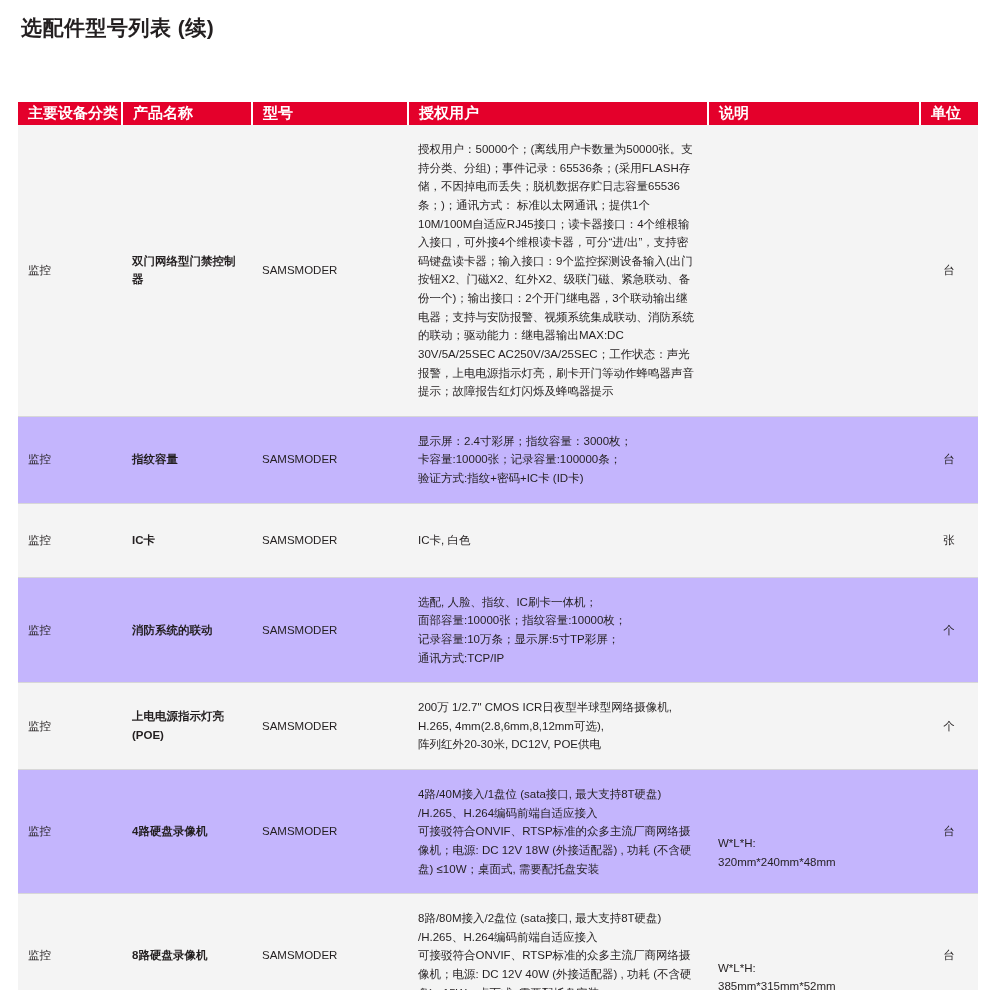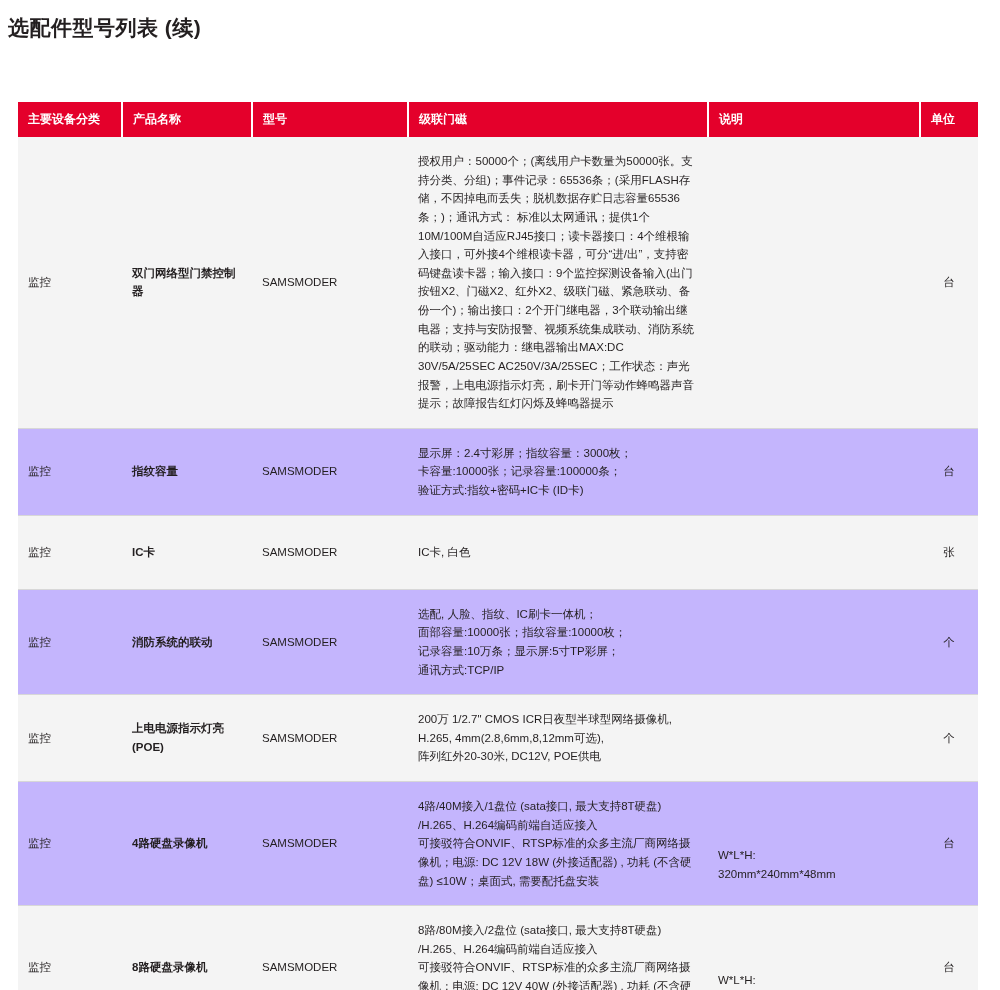--- a/index.html
+++ b/index.html
@@ -16,43 +16,43 @@
   .page {
     position: relative;
     width: 1000px;
     box-sizing: border-box;
     padding: 0;
   }
   .page-title {
     font-size: 21px;
     font-weight: bold;
     color: #231f20;
-    padding: 14px 0 0 8px;
+    padding: 14px 0 0 21px;
     letter-spacing: 0.5px;
   }
   table.spec {
     border-collapse: collapse;
     width: 960px;
     margin: 60px 0 0 18px;
     table-layout: fixed;
   }
   table.spec col.c1 { width: 104px; }
   table.spec col.c2 { width: 130px; }
   table.spec col.c3 { width: 156px; }
   table.spec col.c4 { width: 300px; }
   table.spec col.c5 { width: 212px; }
   table.spec col.c6 { width: 58px; }
 
   table.spec thead th {
     background: #e4002b;
     color: #ffffff;
-    font-size: 12px;
+    font-size: 15px;
     font-weight: bold;
     text-align: left;
-    padding: 9px 10px;
+    padding: 2px 10px;
     border-right: 2px solid #ffffff;
     vertical-align: middle;
     white-space: nowrap;
   }
   table.spec thead th:last-child {
     border-right: none;
     text-align: left;
     font-family: Liberation Mono, monospace;
   }
   table.spec tbody td {
@@ -99,21 +99,21 @@
         <col class="c3">
         <col class="c4">
         <col class="c5">
         <col class="c6">
     </colgroup>
     <thead>
       <tr>
         <th>主要设备分类</th>
         <th>产品名称</th>
         <th>型号</th>
-        <th>级联门磁</th>
+        <th>授权用户</th>
         <th>说明</th>
         <th>单位</th>
       </tr>
     </thead>
     <tbody>
       <tr class="row-alt">
         <td class="col-cat">监控</td>
         <td class="col-name">双门网络型门禁控制器</td>
         <td class="col-model">SAMSMODER</td>
         <td class="col-desc">

